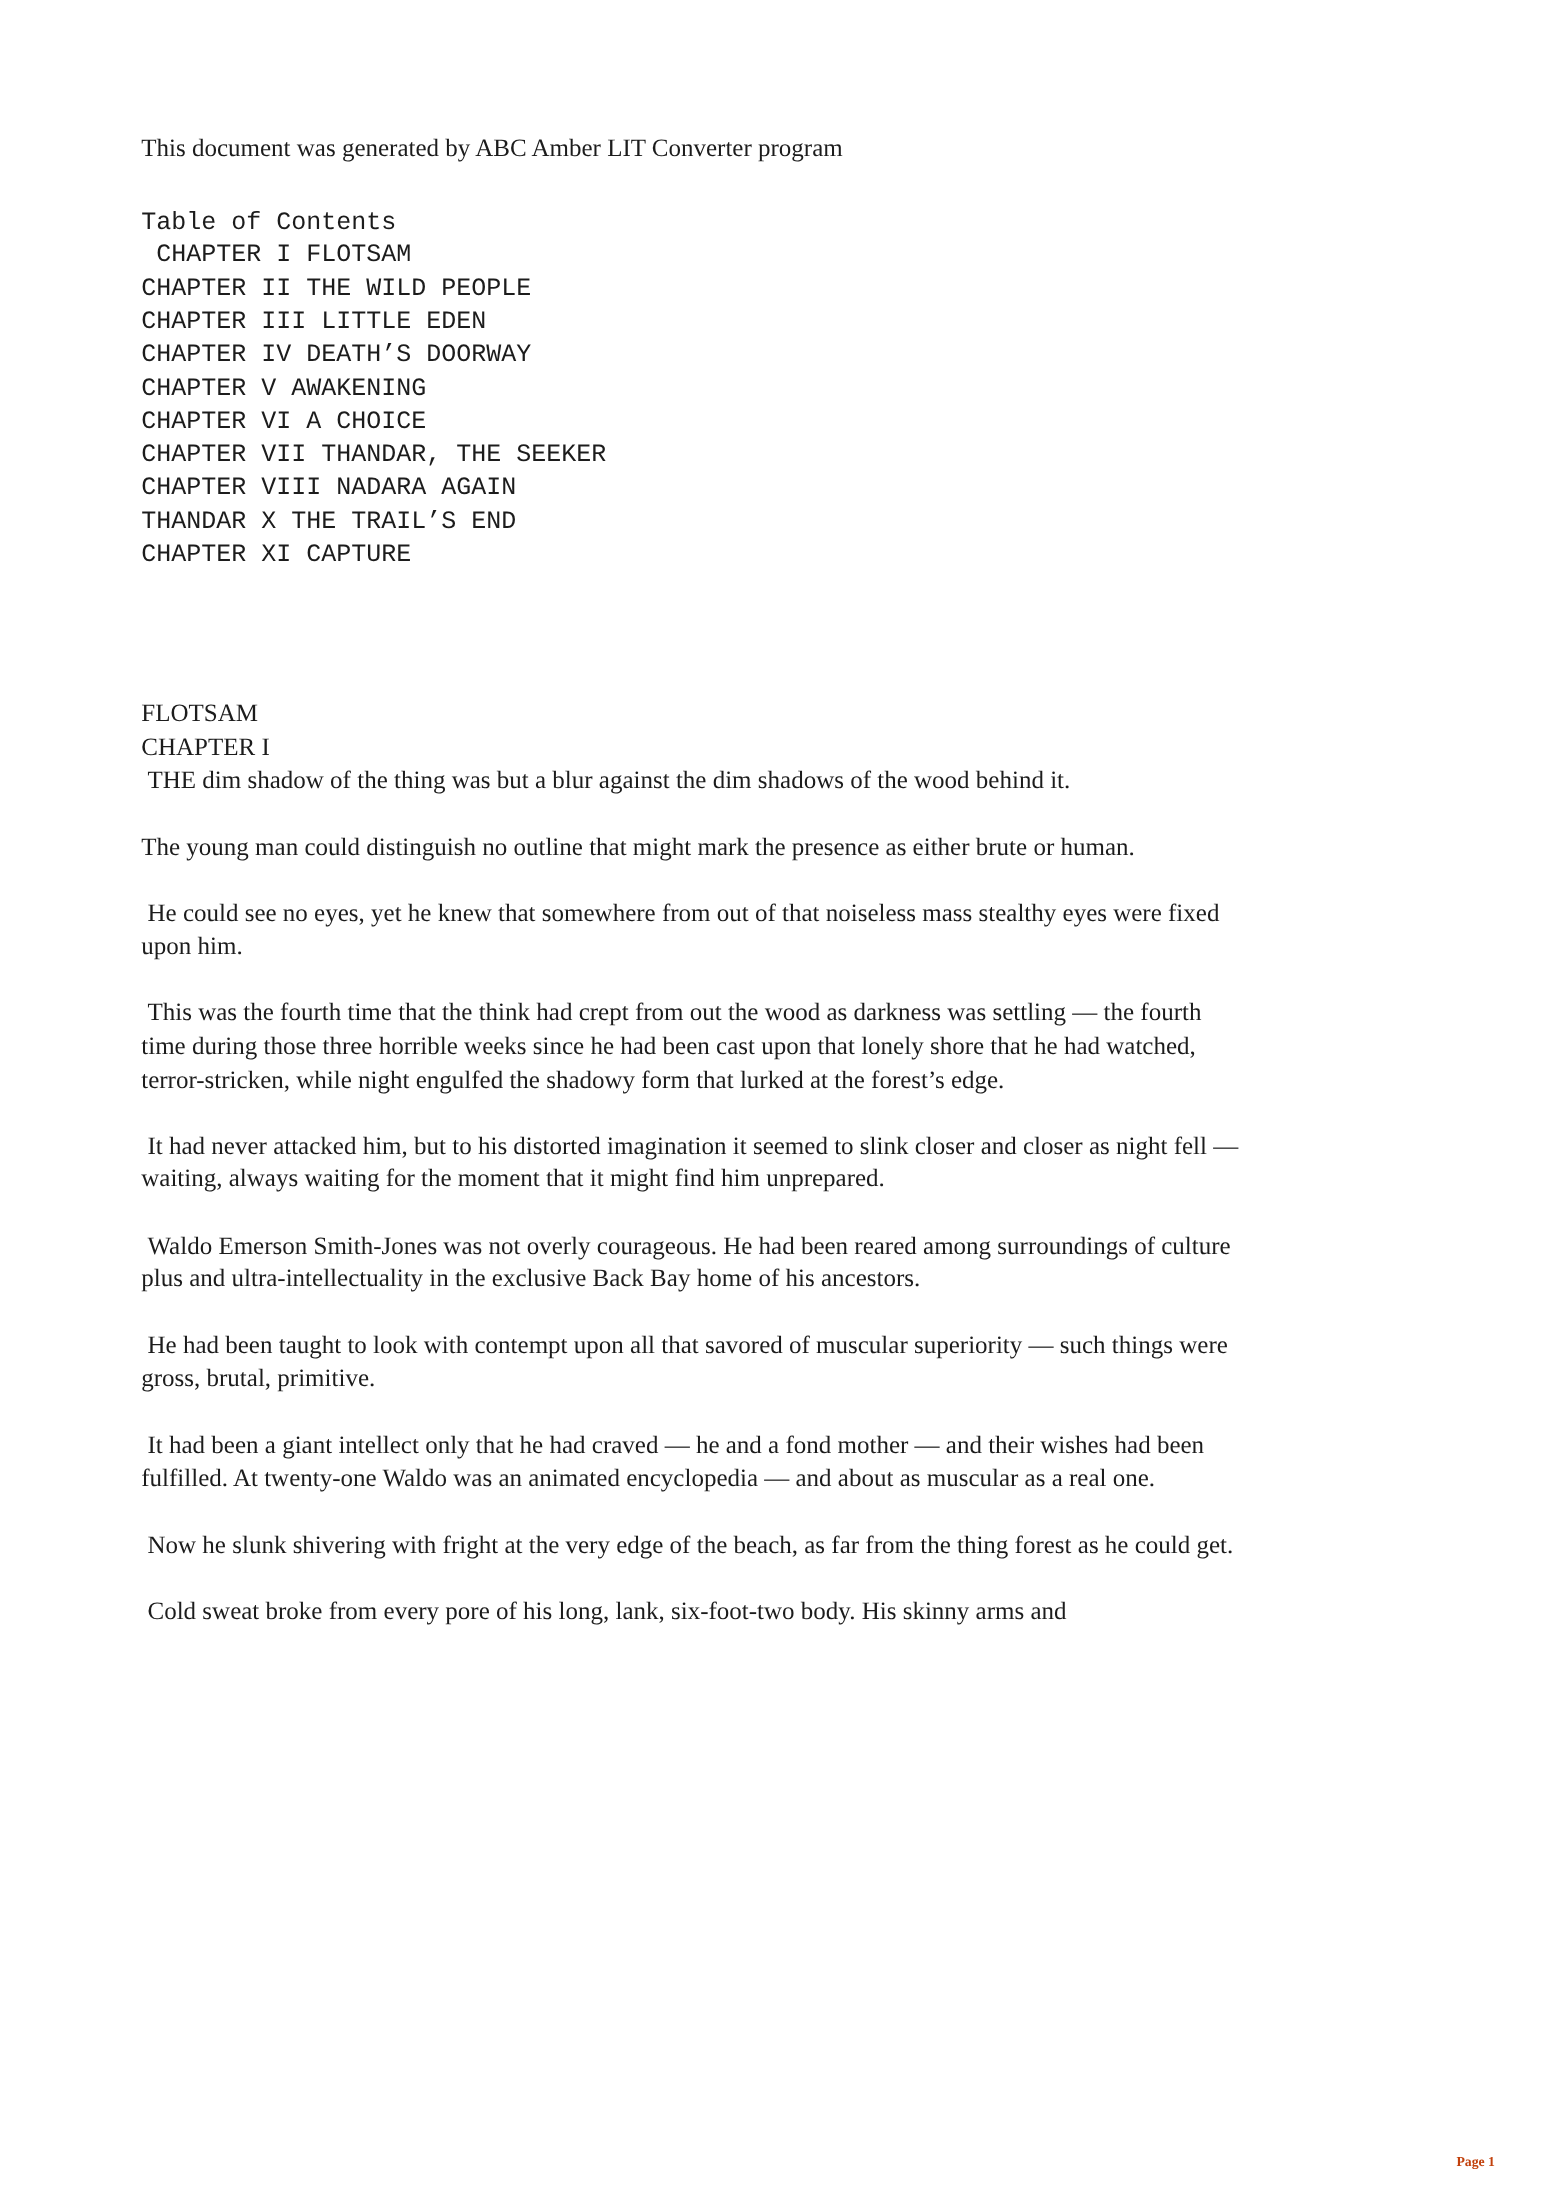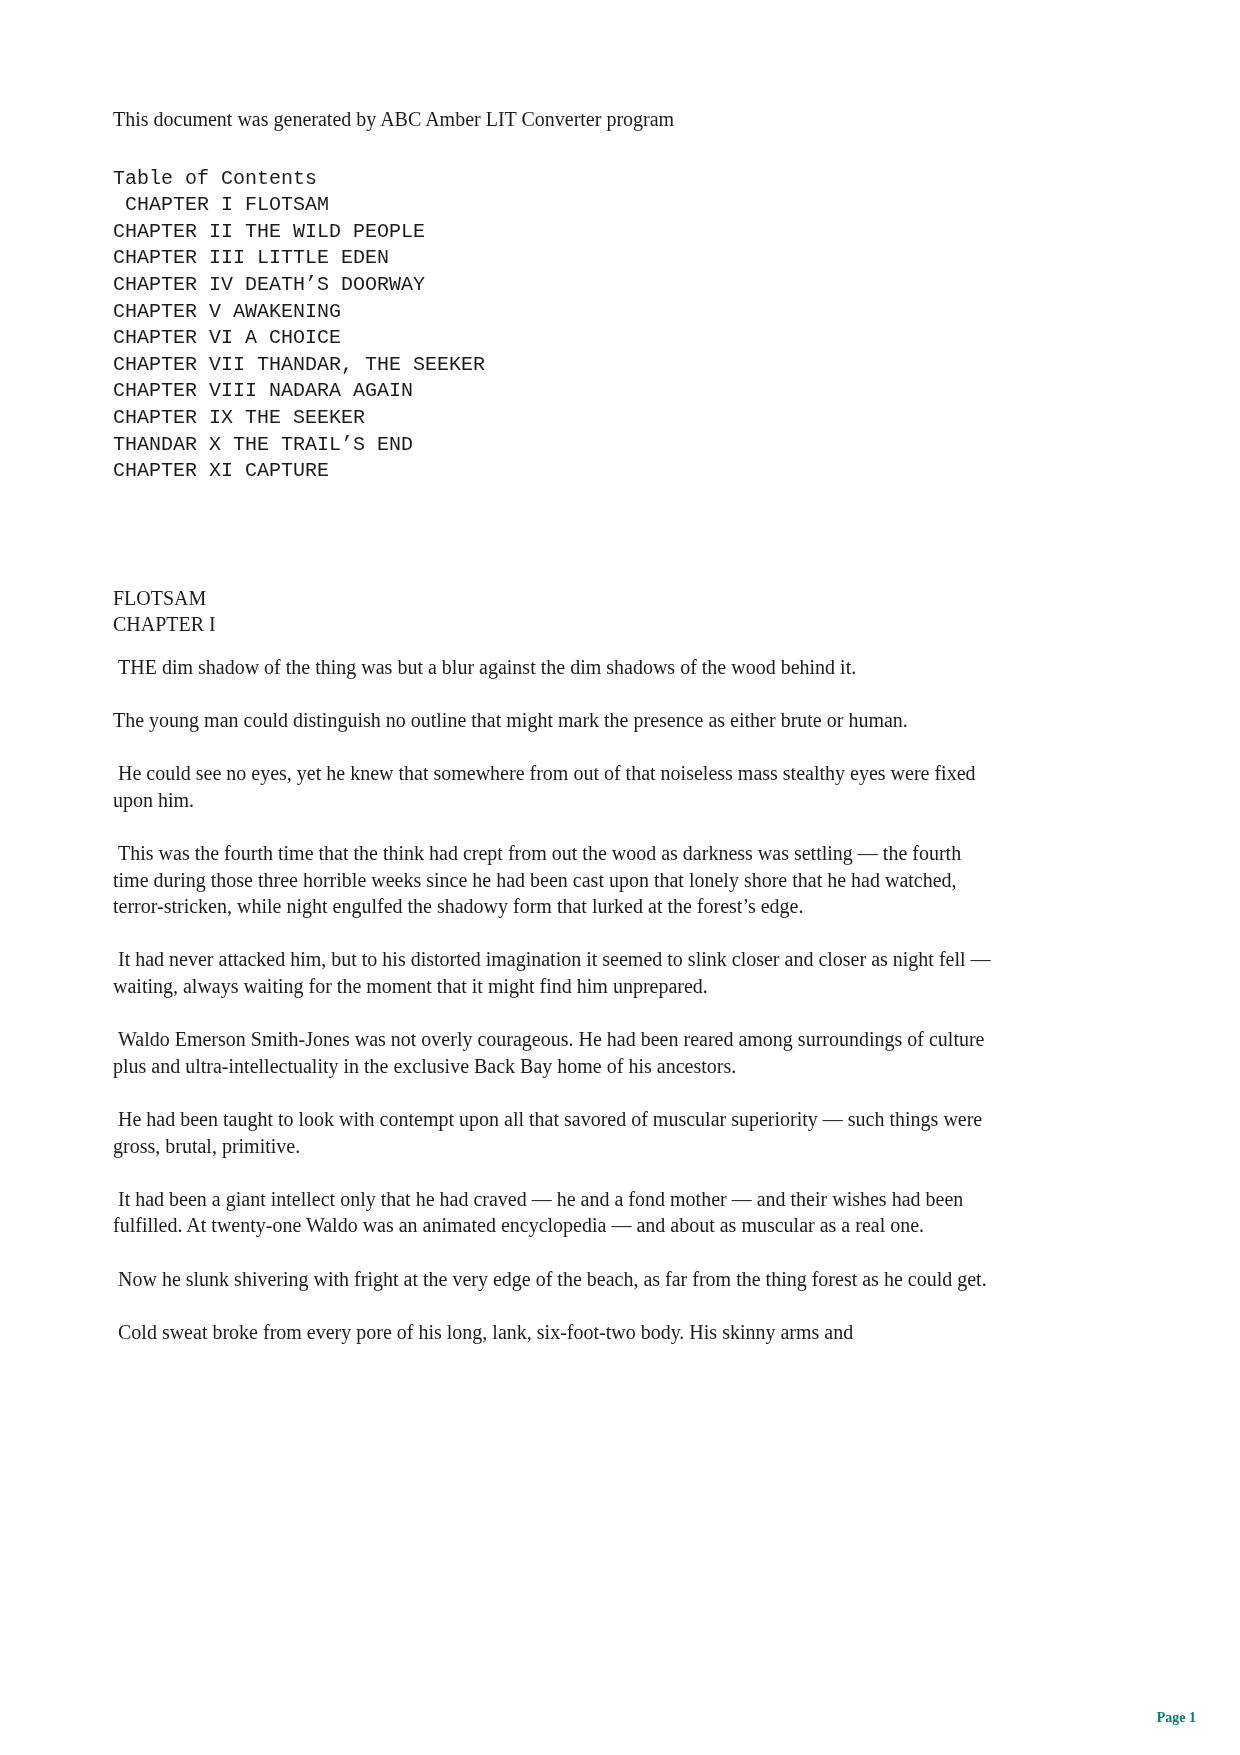--- a/index.html
+++ b/index.html
@@ -35,30 +35,30 @@
     margin-top: 33px;
     font-family: Liberation Mono, monospace;
   }
   .chapter {
     margin-top: 100px;
   }
   .paragraphs p {
     margin-top: 26.6px;
   }
   .paragraphs p:first-child {
-    margin-top: 16px;
+    margin-top: 0;
   }
   .footer {
     position: absolute;
     right: 44px;
-    bottom: 28px;
+    bottom: 16px;
     font-weight: bold;
-    font-size: 14px;
+    font-size: 11px;
     line-height: 18px;
-    color: #0f766e;
+    color: #c2410c;
   }
 </style>
 </head>
 <body style="background: rgb(255, 255, 255); color: rgb(28, 28, 28);">
 
 <div class="page">
   <div class="content">
 
     <p>This document was generated by ABC Amber LIT Converter program</p>
 
@@ -66,21 +66,20 @@
       <p>Table of Contents</p>
       <div>
           <p> CHAPTER I FLOTSAM</p>
           <p>CHAPTER II THE WILD PEOPLE</p>
           <p>CHAPTER III LITTLE EDEN</p>
           <p>CHAPTER IV DEATH’S DOORWAY</p>
           <p>CHAPTER V AWAKENING</p>
           <p>CHAPTER VI A CHOICE</p>
           <p>CHAPTER VII THANDAR, THE SEEKER</p>
           <p>CHAPTER VIII NADARA AGAIN</p>
-          <p>CHAPTER IX THE SEEKER</p>
           <p>THANDAR X THE TRAIL’S END</p>
           <p>CHAPTER XI CAPTURE</p>
         </div>
     </div>
 
     <div class="chapter">
       <p>FLOTSAM</p>
       <p>CHAPTER I</p>
       <div class="paragraphs">
           <p> THE dim shadow of the thing was but a blur against the dim shadows of the wood behind it.</p>

